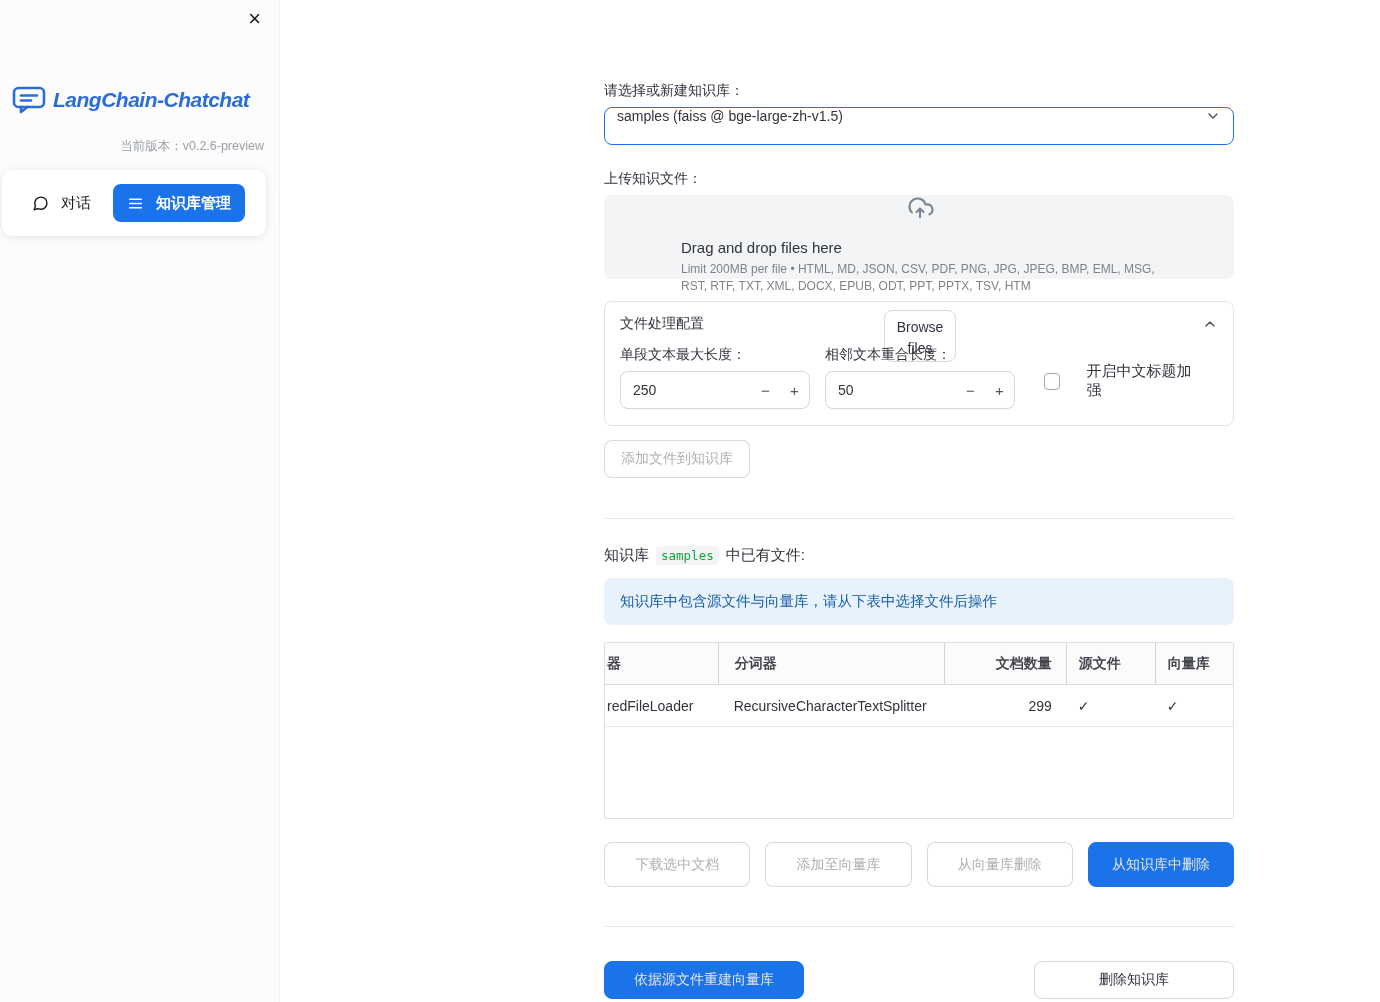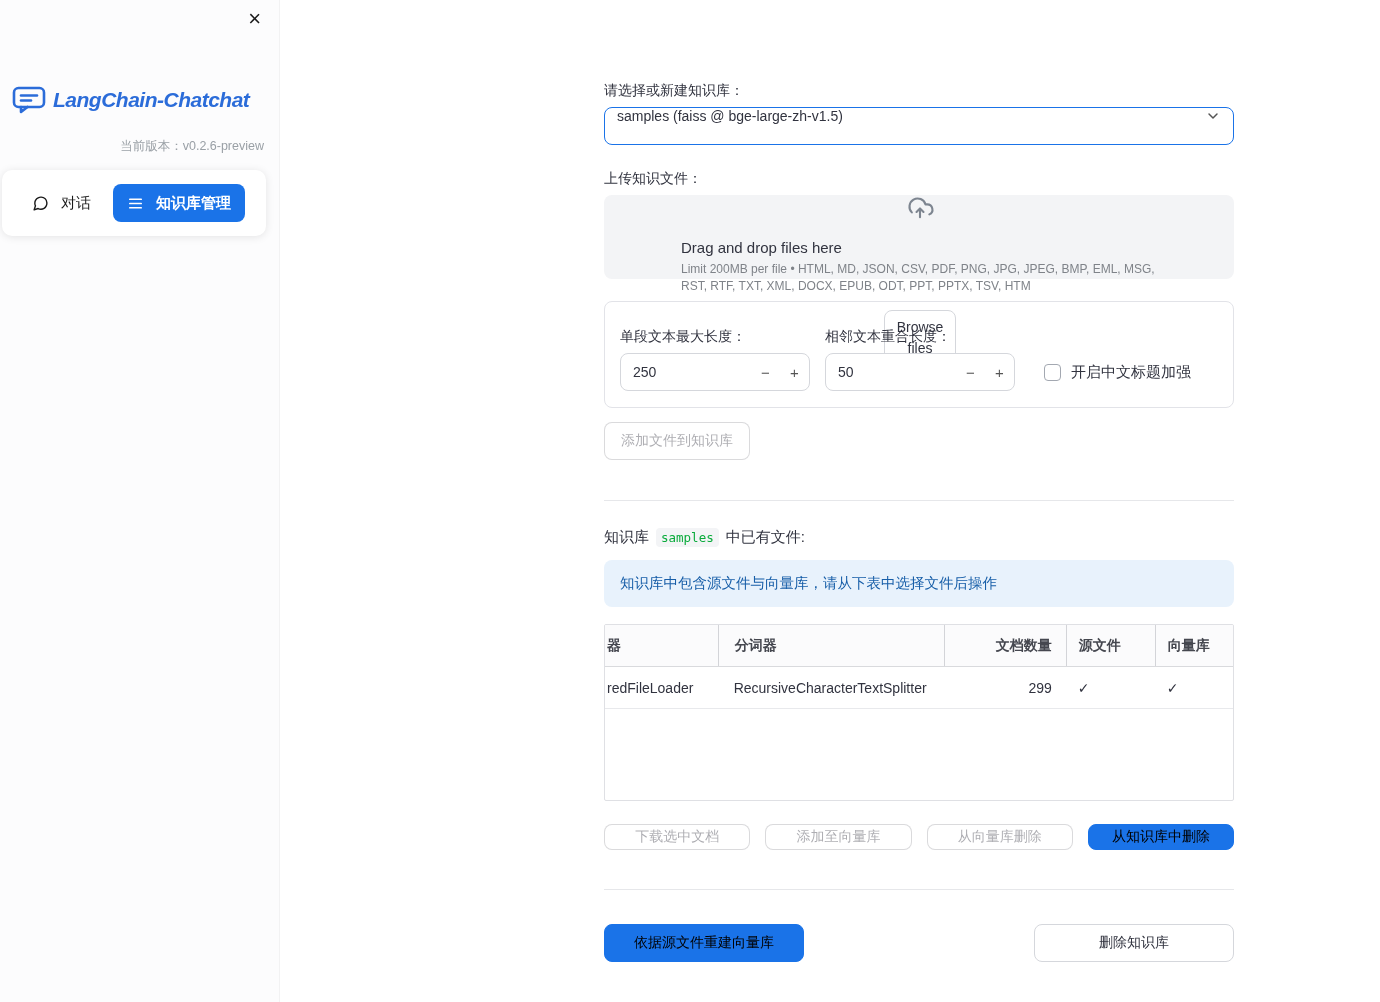--- a/index.html
+++ b/index.html
@@ -42,35 +42,35 @@
   .uploader{margin-top:7px;height:84px;background:#f3f4f6;border-radius:8px;display:flex;align-items:center;
     padding:0 14px 0 16px;gap:16px;flex-direction:column;}
   .uploader .cloud{color:#7d8590;flex:0 0 auto;}
   .uploader .texts{flex:1;}
   .uploader .drop-title{font-size:15px;color:var(--text);margin-bottom:5px;}
   .uploader .drop-limit{font-size:12px;color:var(--muted);line-height:1.38;max-width:478px;}
   .btn{border:1px solid var(--border);background:#fff;border-radius:8px;color:var(--text);
     font-size:14px;font-family:inherit;cursor:pointer;}
   .browse-btn{width:72px;min-height:52px;padding:6px 8px;line-height:1.5;}
   .btn.disabled{color:rgba(49,51,63,0.4);border-color:rgba(49,51,63,0.18);cursor:default;}
-  .btn.primary{background:var(--primary);border-color:var(--primary);color:#000000;}
+  .btn.primary{background:var(--primary);border-color:var(--primary);color:#e5e5e5;}
   
   .expander{margin-top:22px;border:1px solid #e2e3e8;border-radius:8px;padding:13px 15px 16px 15px;}
   .exp-head{display:flex;align-items:center;justify-content:space-between;cursor:pointer;}
   .exp-title{font-size:14px;}
   .exp-head svg{color:#555;}
   .exp-body{display:flex;align-items:flex-end;margin-top:13px;gap:15px;}
   .field{width:190px;}
   .field .flabel{font-size:14px;margin-bottom:7px;}
   .numinput{height:38px;border:1px solid var(--border);border-radius:8px;display:flex;align-items:center;overflow:hidden;background:#fff;}
   .numinput input{flex:1;min-width:0;border:0;outline:0;padding:0 0 0 12px;font-size:14px;color:var(--text);
     font-family:inherit;background:transparent;}
   .step{width:29px;height:100%;display:flex;align-items:center;justify-content:center;font-size:15px;
     color:#555;cursor:pointer;background:transparent;border:0;font-family:inherit;}
-  .chk-wrap{display:flex;align-items:center;gap:10px;margin:0 16px 9px 14px;cursor:pointer;}
+  .chk-wrap{display:flex;align-items:center;gap:26px;margin:0 16px 9px 14px;cursor:pointer;}
   .chk{width:17px;height:17px;border:1.5px solid #a3a8b1;border-radius:4px;background:#fff;}
   .chk-label{font-size:15px;}
   .add-btn{margin-top:14px;height:38px;padding:0 16px;}
   hr.div{border:0;border-top:1px solid #e6e7ea;}
   .div1{margin-top:40px;}
   .div2{margin-top:39px;}
   .existing-line{margin-top:27px;font-size:15px;display:flex;align-items:center;gap:7px;}
   .code{font-family:"DejaVu Sans Mono","Liberation Mono",monospace;font-size:12.5px;color:var(--code-green);
     background:#f3f4f6;padding:2px 5px;border-radius:4px;}
   .infobox{margin-top:13px;height:47px;background:var(--info-bg);border-radius:8px;display:flex;
@@ -83,21 +83,21 @@
   .tcell{display:flex;align-items:center;font-size:14px;color:var(--text);padding-left:16px;overflow:hidden;white-space:nowrap;}
   .thead .tcell{color:#45474f;font-weight:600;}
   .thead .tcell + .tcell{border-left:1px solid #d3d4d8;}
   .c0{width:114px;padding-left:2px;}
   .c1{width:229px;}
   .c2{width:123px;justify-content:flex-end;padding-right:14px;padding-left:0;}
   .c3{width:90px;padding-left:12px;}
   .c4{width:79px;padding-left:12px;}
   
   .actions{margin-top:23px;display:flex;gap:15px;}
-  .actions .btn{flex:1;height:26px;}
+  .actions .btn{flex:1;height:45px;}
   .bottom-row{margin-top:34px;display:flex;justify-content:space-between;}
   .bottom-row .btn{width:200px;height:38px;font-size:14px;}
 </style>
 </head>
 <body>
 
 <aside class="sidebar">
   <div class="close-btn">×</div>
 
   <div class="logo">
@@ -160,20 +160,28 @@
       </svg>
     </span>
     <div class="texts">
       <div class="drop-title">Drag and drop files here</div>
       <div class="drop-limit">Limit 200MB per file • HTML, MD, JSON, CSV, PDF, PNG, JPG, JPEG, BMP, EML, MSG, RST, RTF, TXT, XML, DOCX, EPUB, ODT, PPT, PPTX, TSV, HTM</div>
     </div>
     <button class="btn browse-btn">Browse files</button>
   </div>
 
   <div class="expander">
+    <div class="exp-head">
+      <span class="exp-title">文件处理配置</span>
+      <span style="display:flex;">
+        <svg width="16" height="16" viewBox="0 0 24 24" fill="none" stroke="currentColor" stroke-width="2.2" stroke-linecap="round" stroke-linejoin="round">
+          <polyline points="6 15 12 9 18 15"></polyline>
+        </svg>
+      </span>
+    </div>
     <div class="exp-body">
       <div class="field">
         <div class="flabel">单段文本最大长度：</div>
         <div class="numinput">
           <input value="250" style="">
           <button class="step">−</button>
           <button class="step">+</button>
         </div>
       </div>
       <div class="field">

